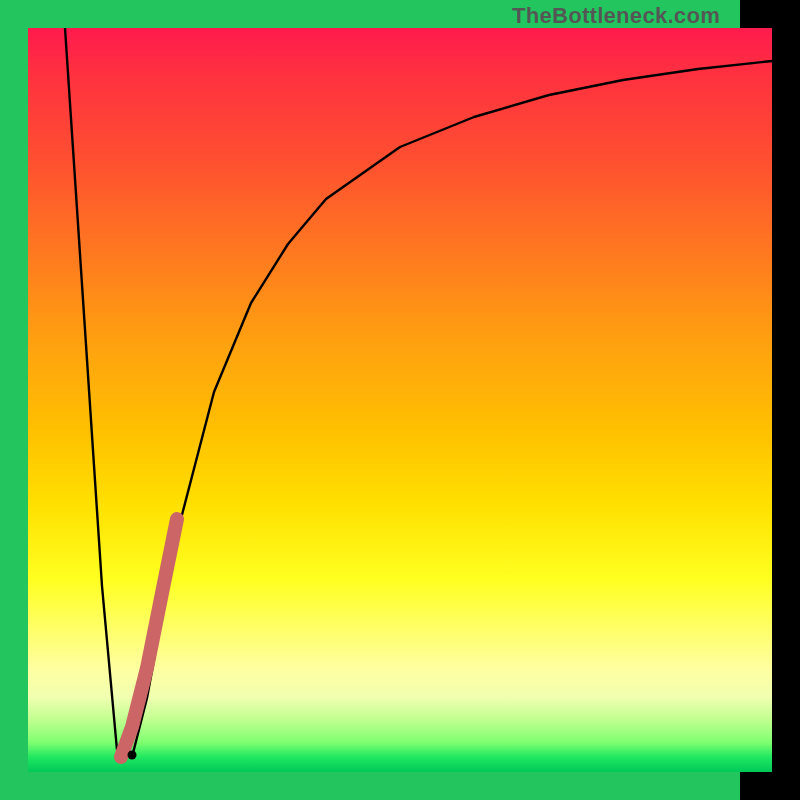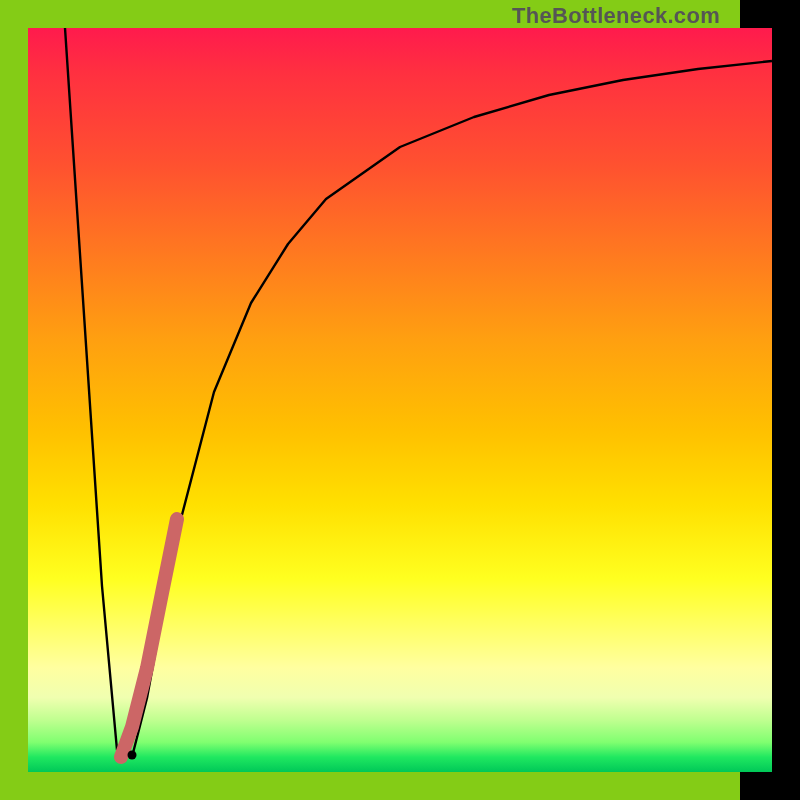--- a/index.html
+++ b/index.html
@@ -10,21 +10,21 @@
     background: #000;
     font-family: Arial, Helvetica, sans-serif;
     overflow: hidden;
   }
   .frame {
     position: absolute;
     left: 0;
     top: 0;
     width: 740px;
     height: 800px;
-    background: #84cc16;
+    background: #22c55e;
   }
   .plot-area {
     position: absolute;
     left: 28px;
     top: 28px;
     width: 744px;
     height: 744px;
     background: linear-gradient(to bottom,
       #ff1a4d 0%,
       #ff3040 6%,

